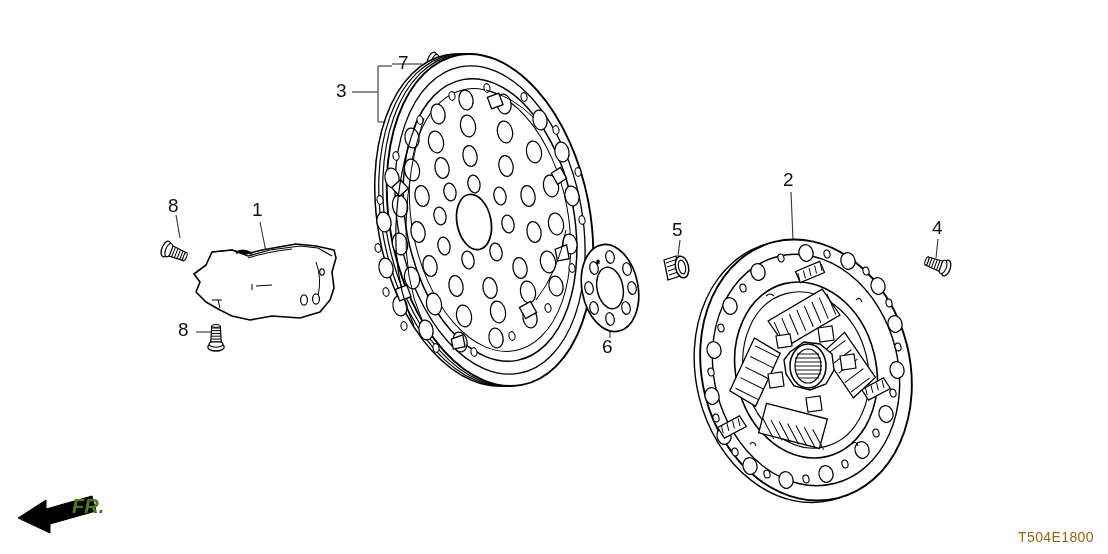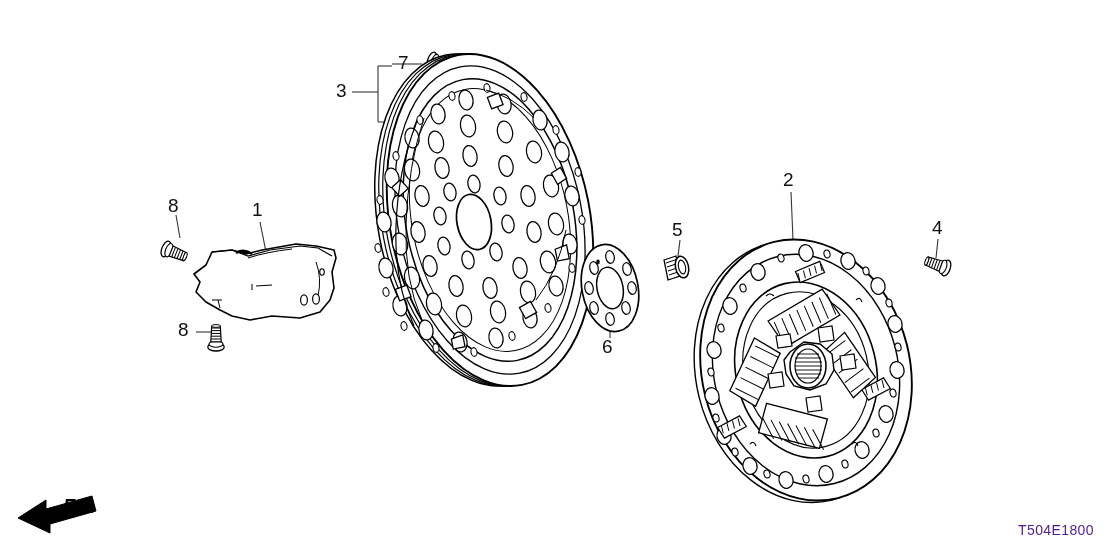--- a/index.html
+++ b/index.html
@@ -2,24 +2,24 @@
 <html><head>
 <meta charset="utf-8">
 <style>
   html,body{margin:0;padding:0;background:#ffffff;}
   body{width:1108px;height:554px;position:relative;overflow:hidden;
        font-family:"Liberation Sans", sans-serif;color:#000;}
   #stage{position:absolute;inset:0;width:1108px;height:554px;}
   svg.layer{position:absolute;left:0;top:0;width:1108px;height:554px;}
   .callout{position:absolute;font-size:19px;line-height:1;color:#111;
            font-family:"Liberation Sans", sans-serif;white-space:nowrap;}
-  #partcode{position:absolute;right:14px;bottom:16px;font-size:14px;
-            letter-spacing:.4px;color:#4c1d95;}
-  #frlabel{position:absolute;left:63px;bottom:36px;font-size:20px;font-weight:bold;
-           font-style:italic;color:#000000;}
+  #partcode{position:absolute;right:14px;bottom:9px;font-size:14px;
+            letter-spacing:.4px;color:#a16207;}
+  #frlabel{position:absolute;left:72px;bottom:36px;font-size:20px;font-weight:bold;
+           font-style:italic;color:#4d7c0f;}
 </style>
 </head>
 <body>
 
 <div id="stage">
 
   <svg class="layer" viewBox="0 0 1108 554">
     <defs>
       <g id="boltGlyph">
 

